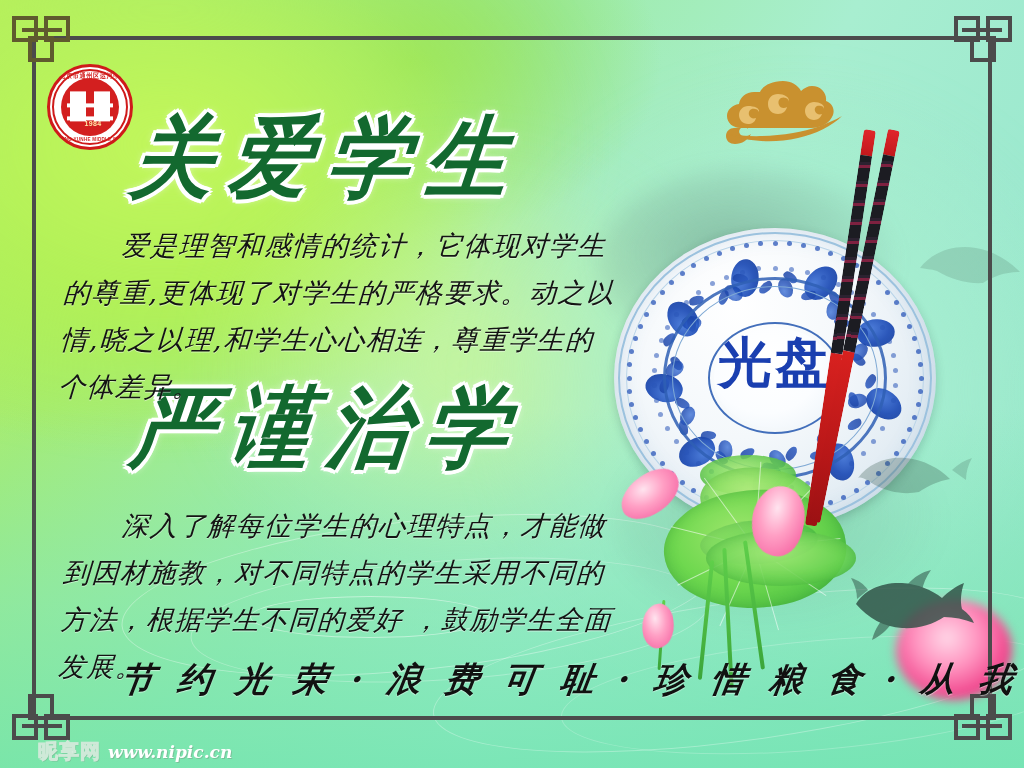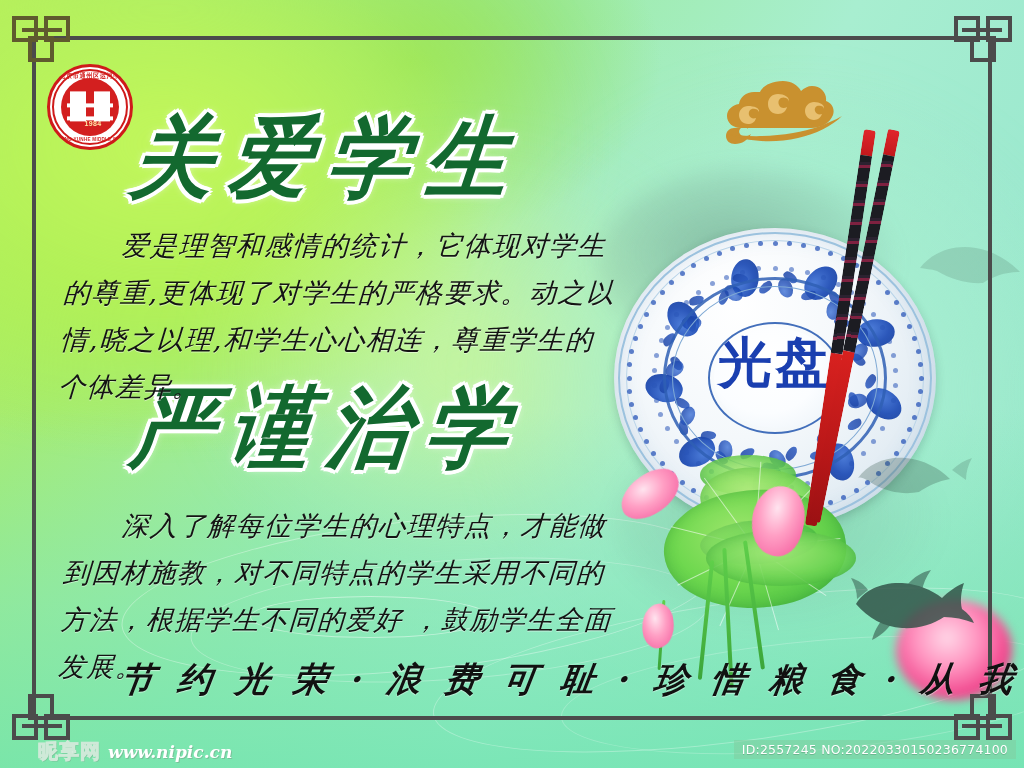--- a/index.html
+++ b/index.html
@@ -648,15 +648,14 @@
 
   <div class="para" id="para-1">爱是理智和感情的统计，它体现对学生的尊重,更体现了对学生的严格要求。动之以情,晓之以理,和学生心心相连，尊重学生的个体差异。</div>
   <div class="para" id="para-2">深入了解每位学生的心理特点，才能做到因材施教，对不同特点的学生采用不同的方法，根据学生不同的爱好 ，鼓励学生全面发展。</div>
 
   <div id="slogan">节 约 光 荣 · 浪 费 可 耻 · 珍 惜 粮 食 · 从 我 做 起</div>
 
   <div id="wm-left">
     <span class="mark-cn">昵享网</span>
     <span class="mark-url">www.nipic.cn</span>
   </div>
-  <div id="wm-id">ID:2557245 NO:20220330150236774100</div>
 
 </div>
 
 </body></html>

